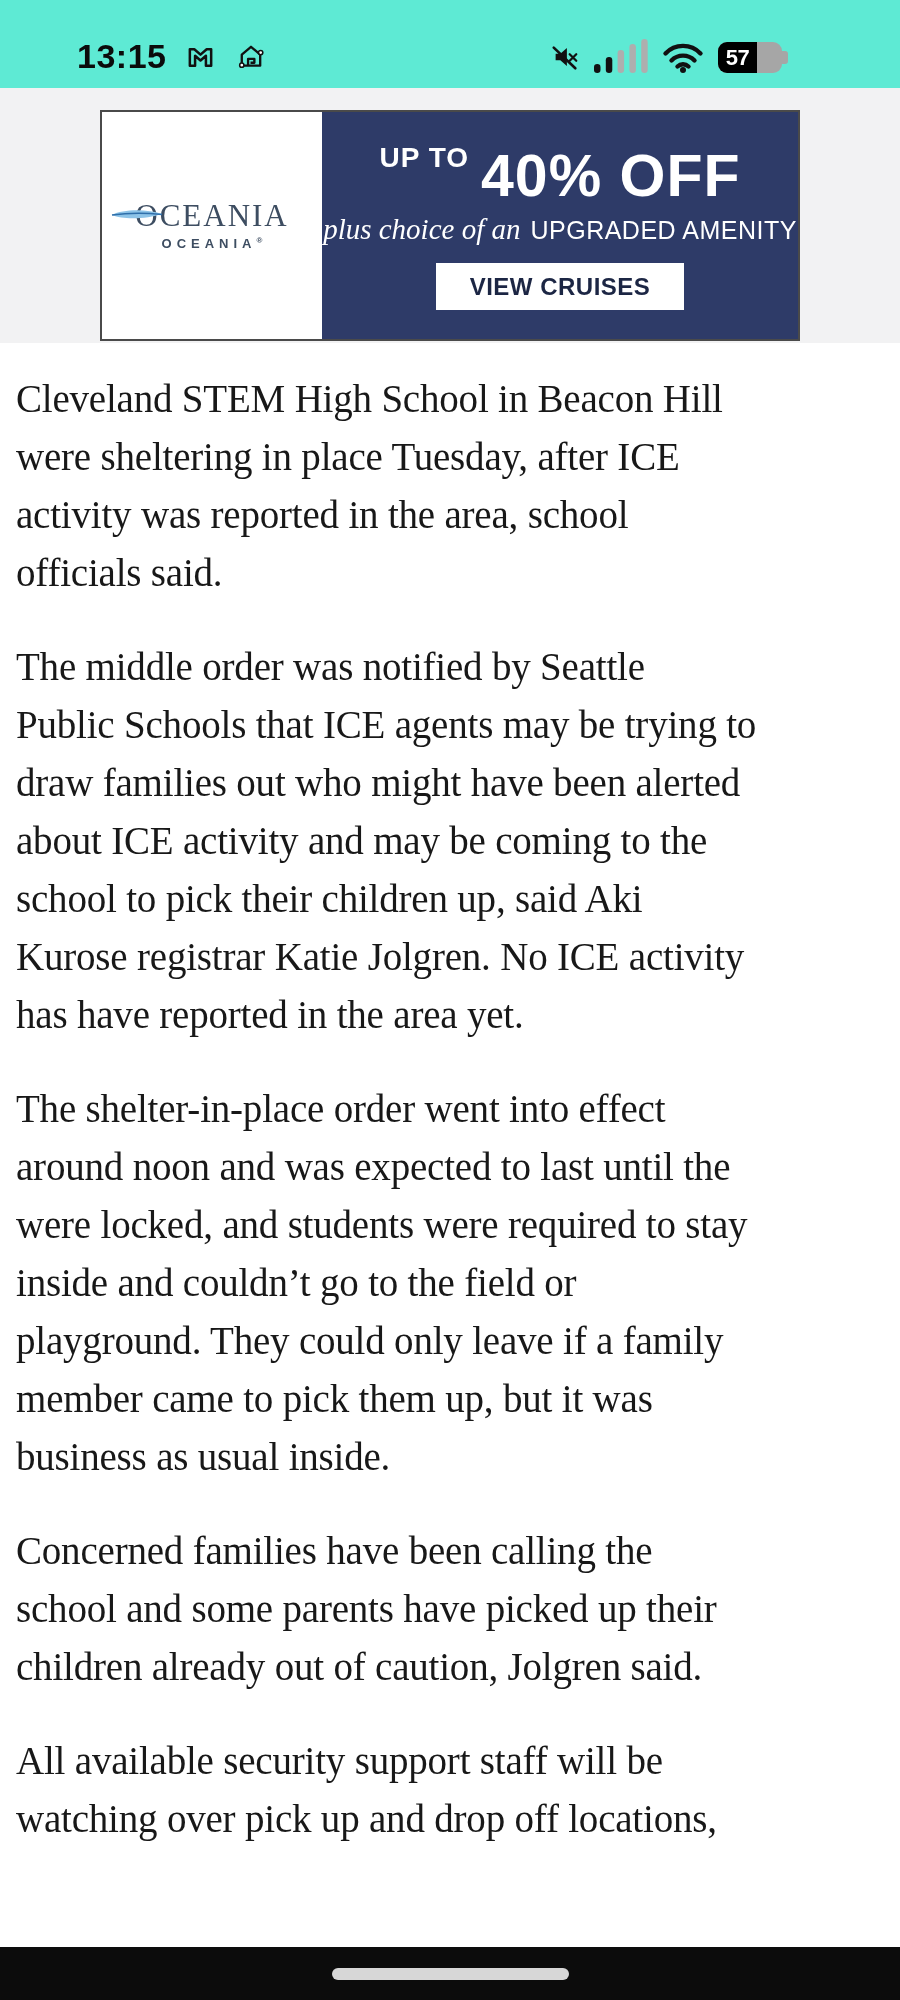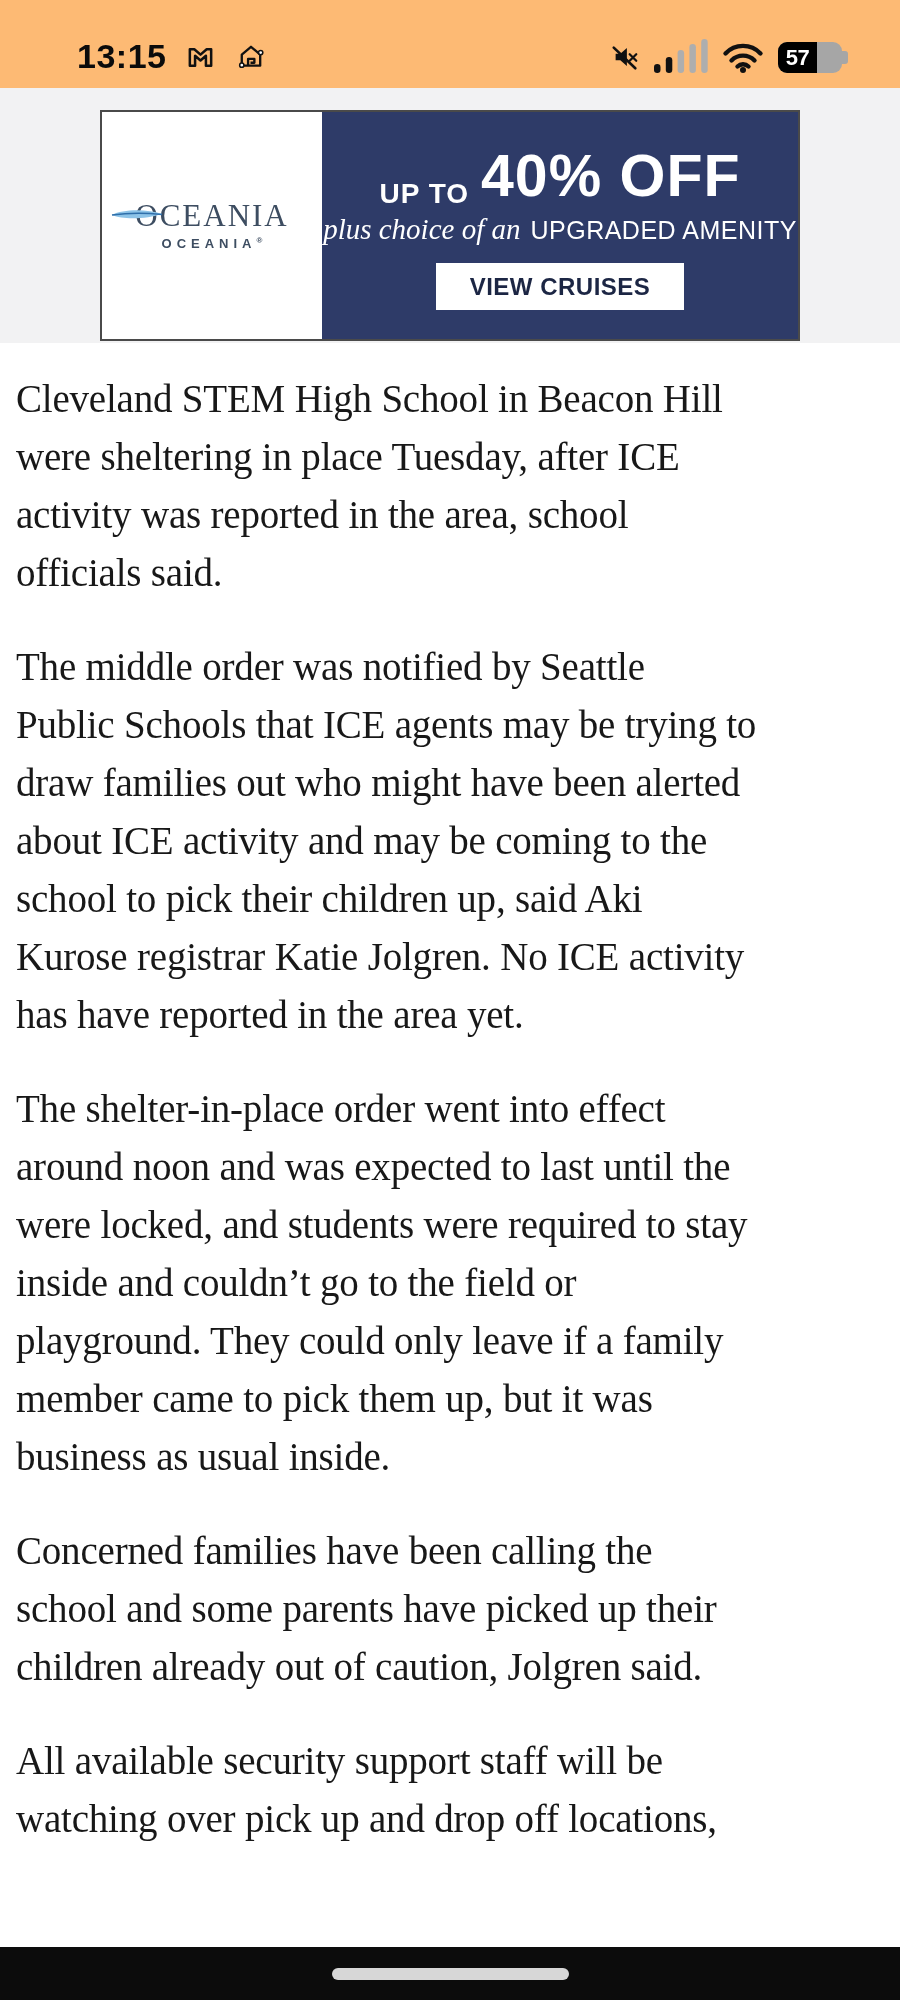--- a/index.html
+++ b/index.html
@@ -1,21 +1,21 @@
 <!DOCTYPE html>
 <html><head>
 <meta charset="utf-8">
 <style>
   html,body{margin:0;padding:0;background:#fff;}
   .screen{width:900px;height:2000px;position:relative;background:#ffffff;overflow:hidden;
           font-family:"Liberation Sans",sans-serif;}
 
   
-  .status-bar{height:88px;background:#fdba74;display:flex;justify-content:space-between;
-              align-items:flex-end;padding:0 52px 15px 77px;box-sizing:border-box;}
+  .status-bar{height:88px;background:#5eead4;display:flex;justify-content:space-between;
+              align-items:flex-end;padding:0 112px 15px 77px;box-sizing:border-box;}
   .sb-left{display:flex;align-items:center;gap:19px;}
   .sb-time{font-size:34px;font-weight:700;color:#0b0b0b;letter-spacing:.5px;line-height:1;}
   .sb-right{display:flex;align-items:flex-end;gap:14px;}
   .sb-icon{display:block;}
 
   .battery{position:relative;width:70px;height:31px;}
   .batt-body{width:64px;height:31px;border-radius:9px;overflow:hidden;display:flex;background:#a6a6a6;}
   .batt-fill{width:61%;background:#000;color:#fff;font-size:22px;font-weight:700;
              display:flex;align-items:center;justify-content:center;letter-spacing:-.5px;}
   .batt-nub{position:absolute;right:0;top:9px;width:6px;height:13px;background:#a6a6a6;
@@ -29,21 +29,21 @@
   .ad-left{width:220px;background:#ffffff;display:flex;flex-direction:column;
            align-items:center;justify-content:center;position:relative;}
   .logo-name{font-family:"Liberation Serif",serif;font-size:31px;letter-spacing:2px;
              color:#3d4d61;position:relative;line-height:1;}
   .logo-swoosh{position:absolute;left:-24px;top:7px;}
   .logo-sub{font-size:13px;font-weight:700;letter-spacing:5px;color:#3d4d61;margin-top:5px;}
   .logo-sub .reg{font-size:8px;vertical-align:super;letter-spacing:0;}
 
   .ad-right{flex:1;background:#2e3b68;color:#fff;display:flex;flex-direction:column;
             align-items:center;padding-top:30px;box-sizing:border-box;}
-  .ad-line1{display:flex;align-items:flex-end;gap:12px;white-space:nowrap;}
+  .ad-line1{display:flex;align-items:flex-start;gap:12px;white-space:nowrap;}
   .upto{font-size:28px;font-weight:600;letter-spacing:1px;}
   .pct{font-size:59px;font-weight:800;letter-spacing:1px;}
   .ad-line2{margin-top:3px;white-space:nowrap;display:flex;align-items:baseline;gap:10px;}
   .ad-italic{font-family:"Liberation Serif",serif;font-style:italic;font-size:29px;}
   .ad-caps{font-size:25px;font-weight:500;letter-spacing:.5px;}
   .ad-cta{margin-top:17px;width:248px;height:47px;background:#ffffff;color:#1c2644;
           border:none;font-family:"Liberation Sans",sans-serif;font-size:24px;font-weight:700;
           letter-spacing:.5px;cursor:pointer;}
 
   

